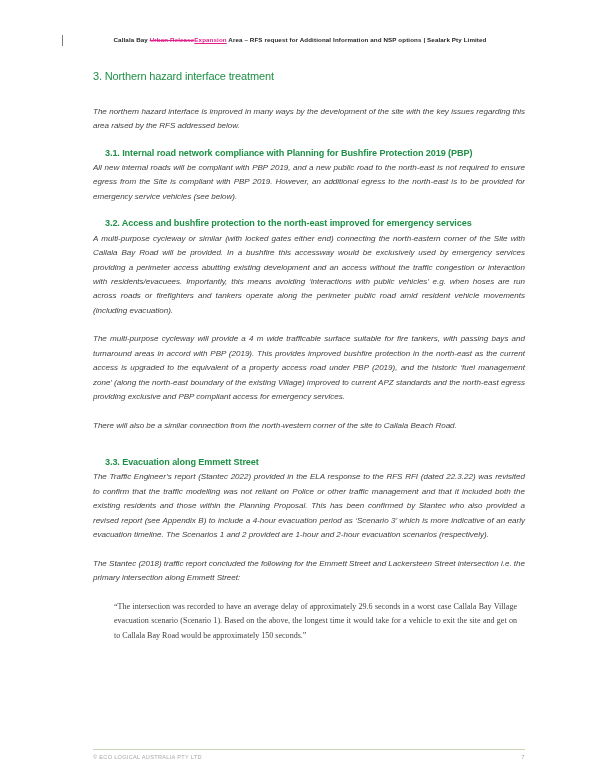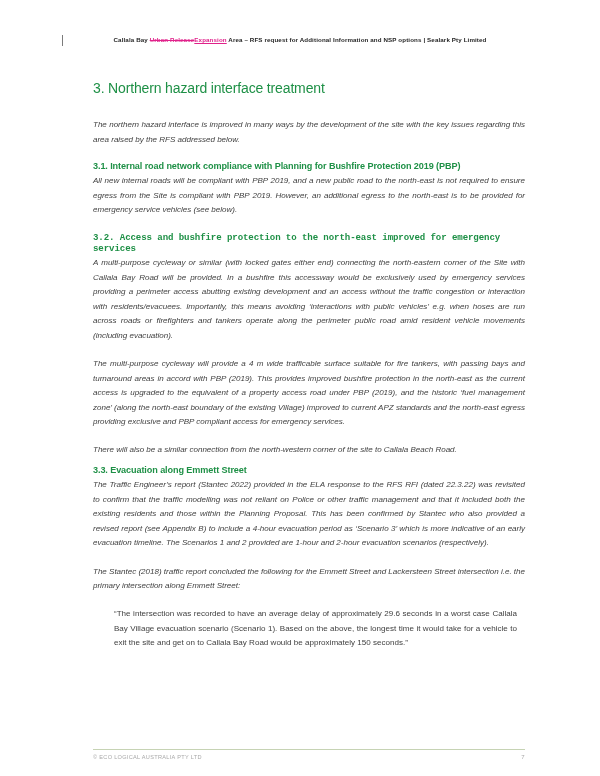--- a/index.html
+++ b/index.html
@@ -57,56 +57,57 @@
 
   
   .content {
     position: absolute;
     left: 93px;
     top: 66px;
     width: 432px;
   }
 
   h1.sec {
-    font-size: 14px;
+    font-size: 11px;
     font-weight: normal;
     color: #1e9046;
-    margin: 14px 0 22px 0;
+    margin: 4px 0 22px 0;
     letter-spacing: -0.15px;
     line-height: 1.15;
   }
   h2.sub {
     font-size: 9.1px;
     font-weight: bold;
     color: #1e9046;
-    margin: 0 0 2px 0;
+    margin: 0 0 2px 12px;
     letter-spacing: -0.1px;
     line-height: 1.25;
   }
   p.body {
     font-size: 8.05px;
     line-height: 14.45px;
     margin: 0 0 14px 0;
     text-align: justify;
     color: #3f3f3f;
     letter-spacing: -0.02px;
     font-style: italic;
   }
-  p.body.tight { margin-bottom: 7px; }
+  p.body.tight { margin-bottom: 24px; }
   p.quote {
     font-size: 8.05px;
     line-height: 14.45px;
     margin: 0;
     text-align: justify;
     color: #3f3f3f;
     padding-left: 21px;
     padding-right: 8px;
+    font-family: Liberation Serif, serif;
   }
   .gap-before-sub { margin-top: 20px; }
-  .gap-before-sub2 { margin-top: 19px; font-family: Liberation Mono, monospace; }
+  .gap-before-sub2 { margin-top: 19px; }
   .gap-before-sub3 { margin-top: 20px; }
   .quote-wrap { margin-top: 1px; }
 
   
   .footer-rule {
     position: absolute;
     left: 93px;
     top: 749px;
     width: 432px;
     height: 1px;

